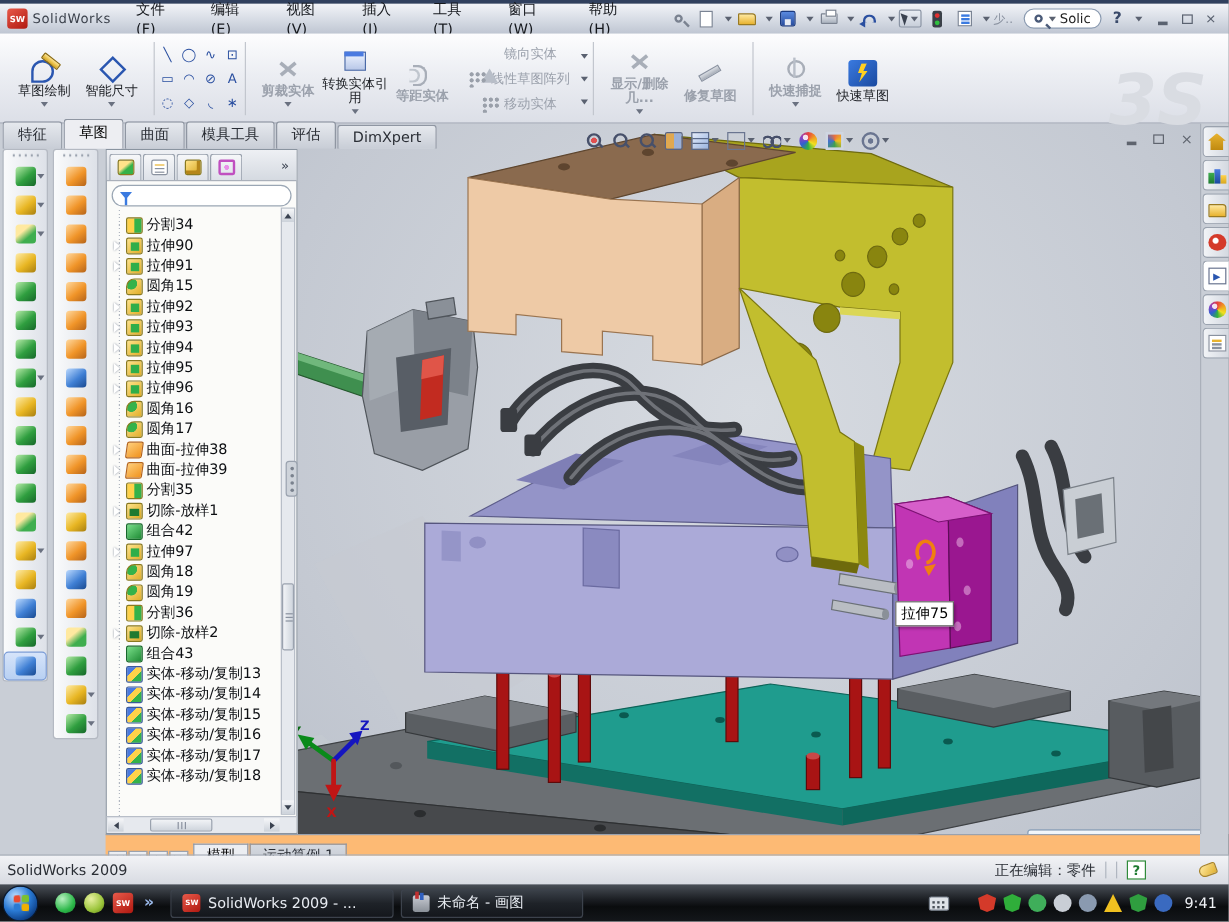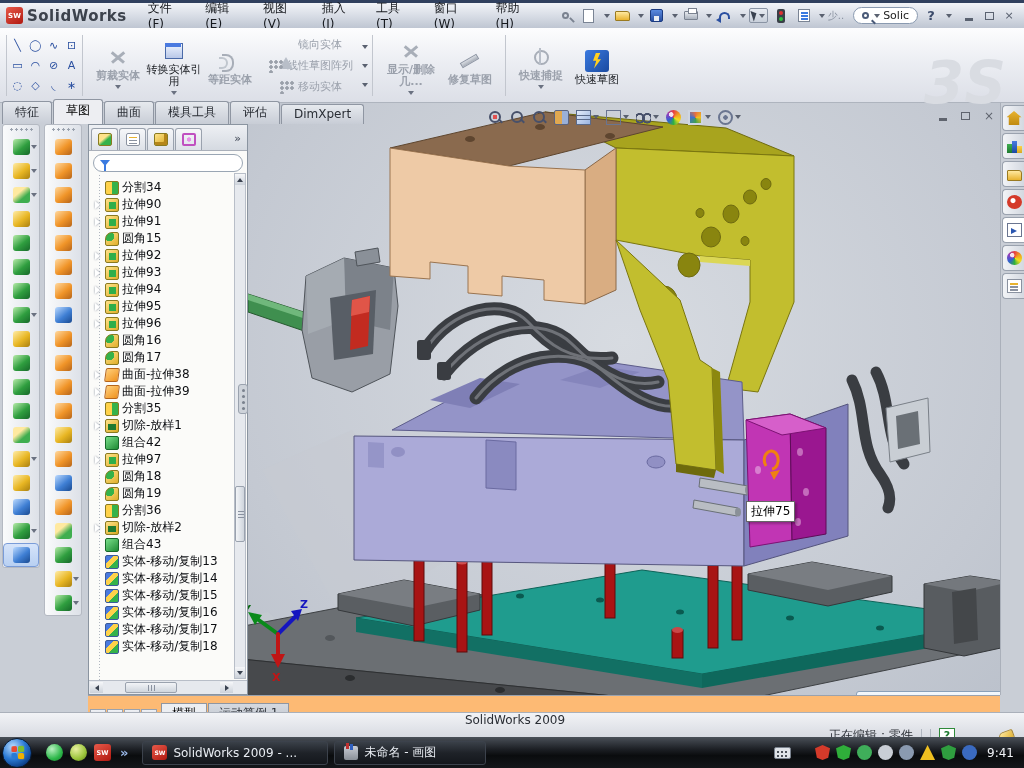--- a/index.html
+++ b/index.html
@@ -6,21 +6,21 @@
   *{box-sizing:border-box;font-family:"DejaVu Sans","Liberation Sans",sans-serif;}
   .screen{position:relative;width:1024px;height:768px;background:#c9ced6;overflow:hidden;}
 
   
   .titlebar{position:absolute;left:0;top:0;width:1024px;height:28px;
     background:linear-gradient(#f2f4f8,#d6dbe4 55%,#bfc6d2);border-top:3px solid #30405e;
     display:flex;align-items:center;}
   .swlogo{display:flex;align-items:center;gap:4px;padding:0 10px 0 6px;}
   .swcube{width:17px;height:17px;border-radius:3px;background:linear-gradient(145deg,#e85a4a,#b01810);
     color:#fff;font-size:7px;font-weight:bold;display:flex;align-items:center;justify-content:center;}
-  .swname{font-size:15px;font-weight:bold;color:#3c424c;letter-spacing:.5px;}
+  .swname{font-size:11px;font-weight:normal;color:#3c424c;letter-spacing:.5px;}
   .menubar{display:flex;}
   .menu-item{font-size:12px;color:#15181d;padding:4px 11px;cursor:default;}
   .tb-icons{display:flex;align-items:center;gap:3px;margin-left:12px;}
   .tbtn{width:20px;height:18px;display:flex;align-items:center;justify-content:center;position:relative;}
   .dd{width:0;height:0;border-left:3px solid transparent;border-right:3px solid transparent;border-top:4px solid #5a6170;margin-left:2px;}
   .i-pin{width:7px;height:7px;border:2px solid #7a8290;border-radius:50%;position:relative;}
   .i-pin::after{content:"";position:absolute;left:5px;top:5px;width:6px;height:2px;background:#7a8290;transform:rotate(45deg);}
   .i-new{width:11px;height:14px;background:#fff;border:1px solid #7a8494;}
   .i-open{width:15px;height:10px;background:linear-gradient(#ffe9a0,#e8b330);border:1px solid #9a7a20;border-radius:1px 3px 1px 1px;}
   .i-save{width:13px;height:13px;background:linear-gradient(#5a8ae0,#2a4fa0);border:1px solid #1a3a80;border-radius:2px;position:relative;}
@@ -213,21 +213,21 @@
 
   
   .doctabs{position:absolute;left:88px;top:695px;width:912px;height:29px;background:#fdba74;border-top:1px solid #9aa2ae;display:flex;align-items:flex-end;}
   .dnav{display:flex;gap:1px;padding:1px 4px 1px 2px;}
   .dnb{width:16px;height:14px;background:linear-gradient(#eef0f4,#cdd2da);border:1px solid #9aa2ae;display:flex;align-items:center;justify-content:center;gap:1px;}
   .dtab{font-size:12px;padding:1px 10px 2px 10px;border:1px solid #8f96a2;border-bottom:none;background:linear-gradient(#d5d9e0,#bfc5cd);color:#2a2e35;margin-right:1px;}
   .dtab[data-active="true"]{background:#eceef2;color:#000;}
 
   
   .statusbar{position:absolute;left:0;top:712px;width:1024px;height:25px;
-    background:linear-gradient(#f2f3f6,#d8dbe2);border-top:1px solid #aab0ba;display:flex;align-items:center;font-size:12px;color:#2a2e35;flex-direction:column;}
+    background:linear-gradient(#f2f3f6,#d8dbe2);border-top:1px solid #aab0ba;display:flex;align-items:center;font-size:12px;color:#2a2e35;}
   .sb-left{padding-left:6px;}
   .sb-right{margin-left:auto;display:flex;align-items:center;gap:8px;padding-right:10px;}
   .sb-sep{width:1px;height:14px;background:#b0b6c0;}
   .sb-help{width:16px;height:16px;background:#fff;border:1px solid #2f8a3a;color:#1e7a30;font-weight:bold;font-size:11px;display:flex;align-items:center;justify-content:center;}
   .sb-tag{width:15px;height:10px;background:linear-gradient(135deg,#ffe9a0,#e0b030);border:1px solid #a8842a;border-radius:5px 2px 2px 5px;transform:rotate(-20deg);}
 
   
   .taskbar{position:absolute;left:0;top:737px;width:1024px;height:31px;
     background:linear-gradient(#4a5058,#1c1f24 40%,#0a0c0e 60%,#14171b);display:flex;align-items:center;}
   .orb{width:30px;height:30px;border-radius:50%;margin-left:2px;flex:none;
@@ -545,20 +545,32 @@
           <span class="wb-min"></span>
         </span>
       <span class="wb">
           <span class="wb-rest"></span>
         </span>
       <span class="wb">×</span>
     </div>
   </div>
 
   <div class="cmdbar">
+    <div class="cgroup">
+      <div class="bigbtn">
+        <span class="cicon ic-sketch"></span>
+        <span class="blabel">草图绘制</span>
+          <span class="bdd"></span>
+      </div>
+      <div class="bigbtn">
+        <span class="cicon ic-dim"></span>
+        <span class="blabel">智能尺寸</span>
+          <span class="bdd"></span>
+      </div>
+    </div>
     <div class="csep"></div>
     <div class="sketchgrid">
 
     <span class="sg-cell">╲</span>
         <span class="sg-cell">◯</span>
         <span class="sg-cell">∿</span>
         <span class="sg-cell">⊡</span>
         <span class="sg-cell">▭</span>
         <span class="sg-cell">◠</span>
         <span class="sg-cell">⊘</span>

